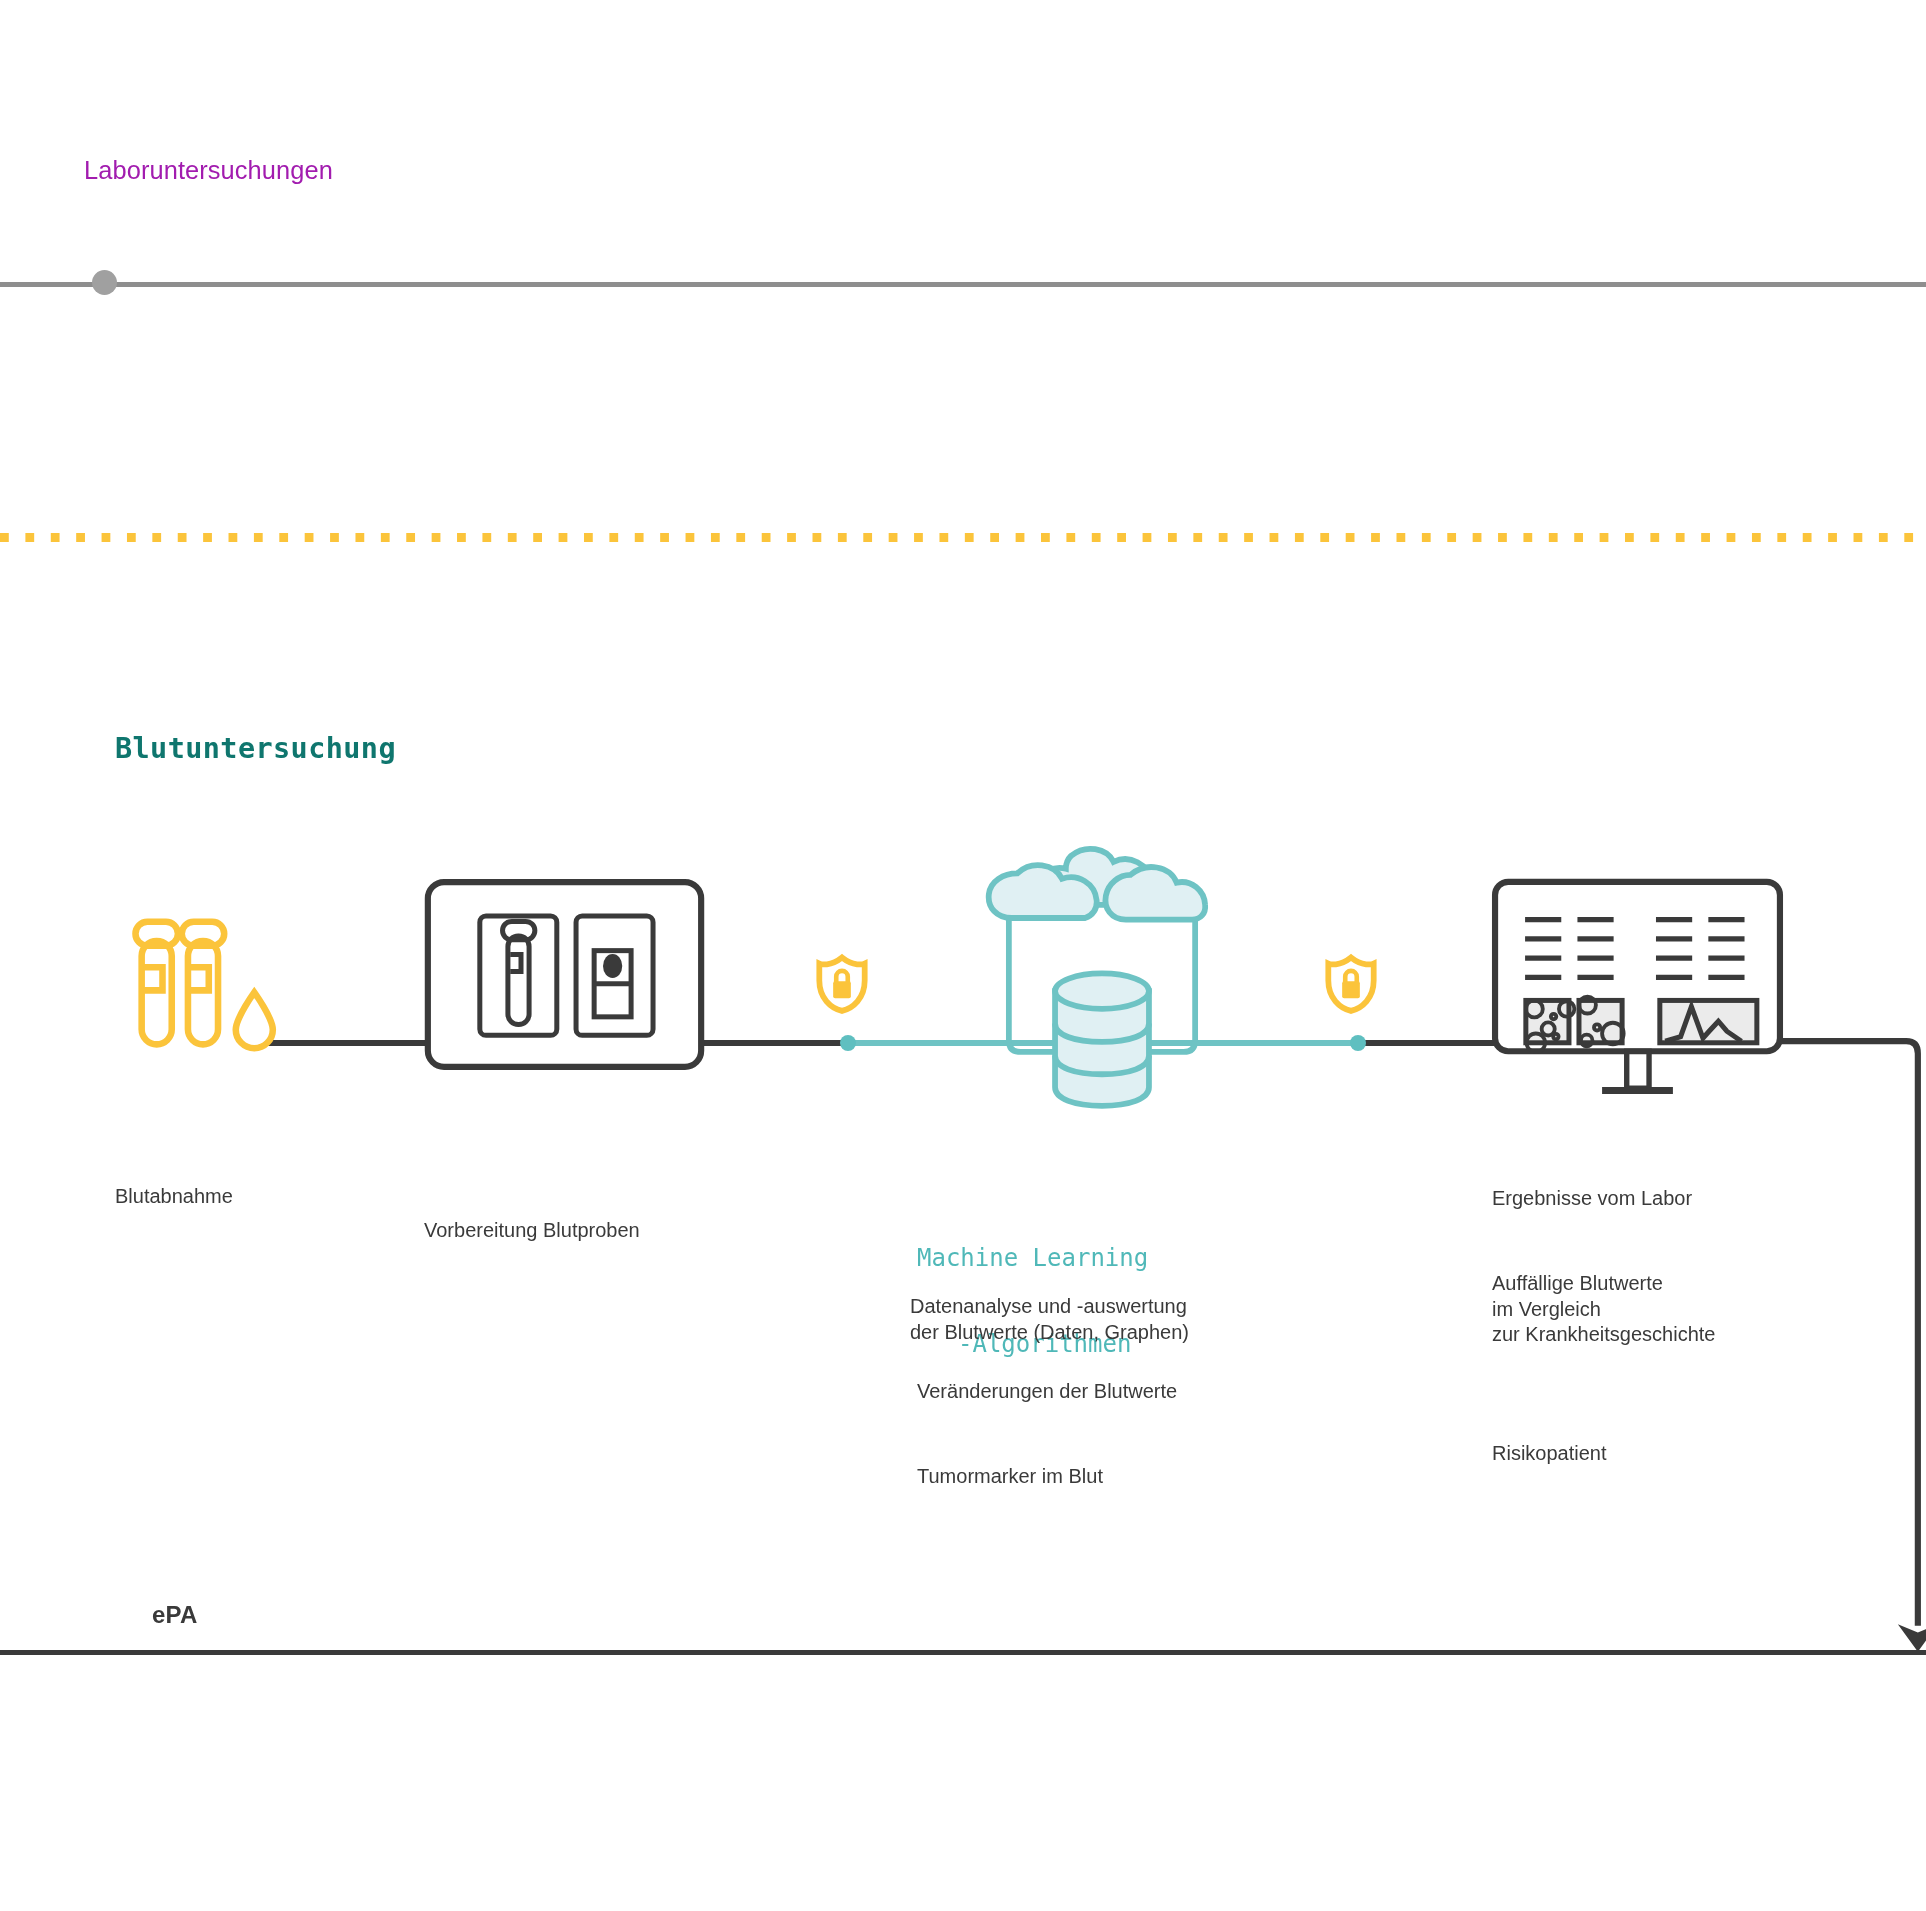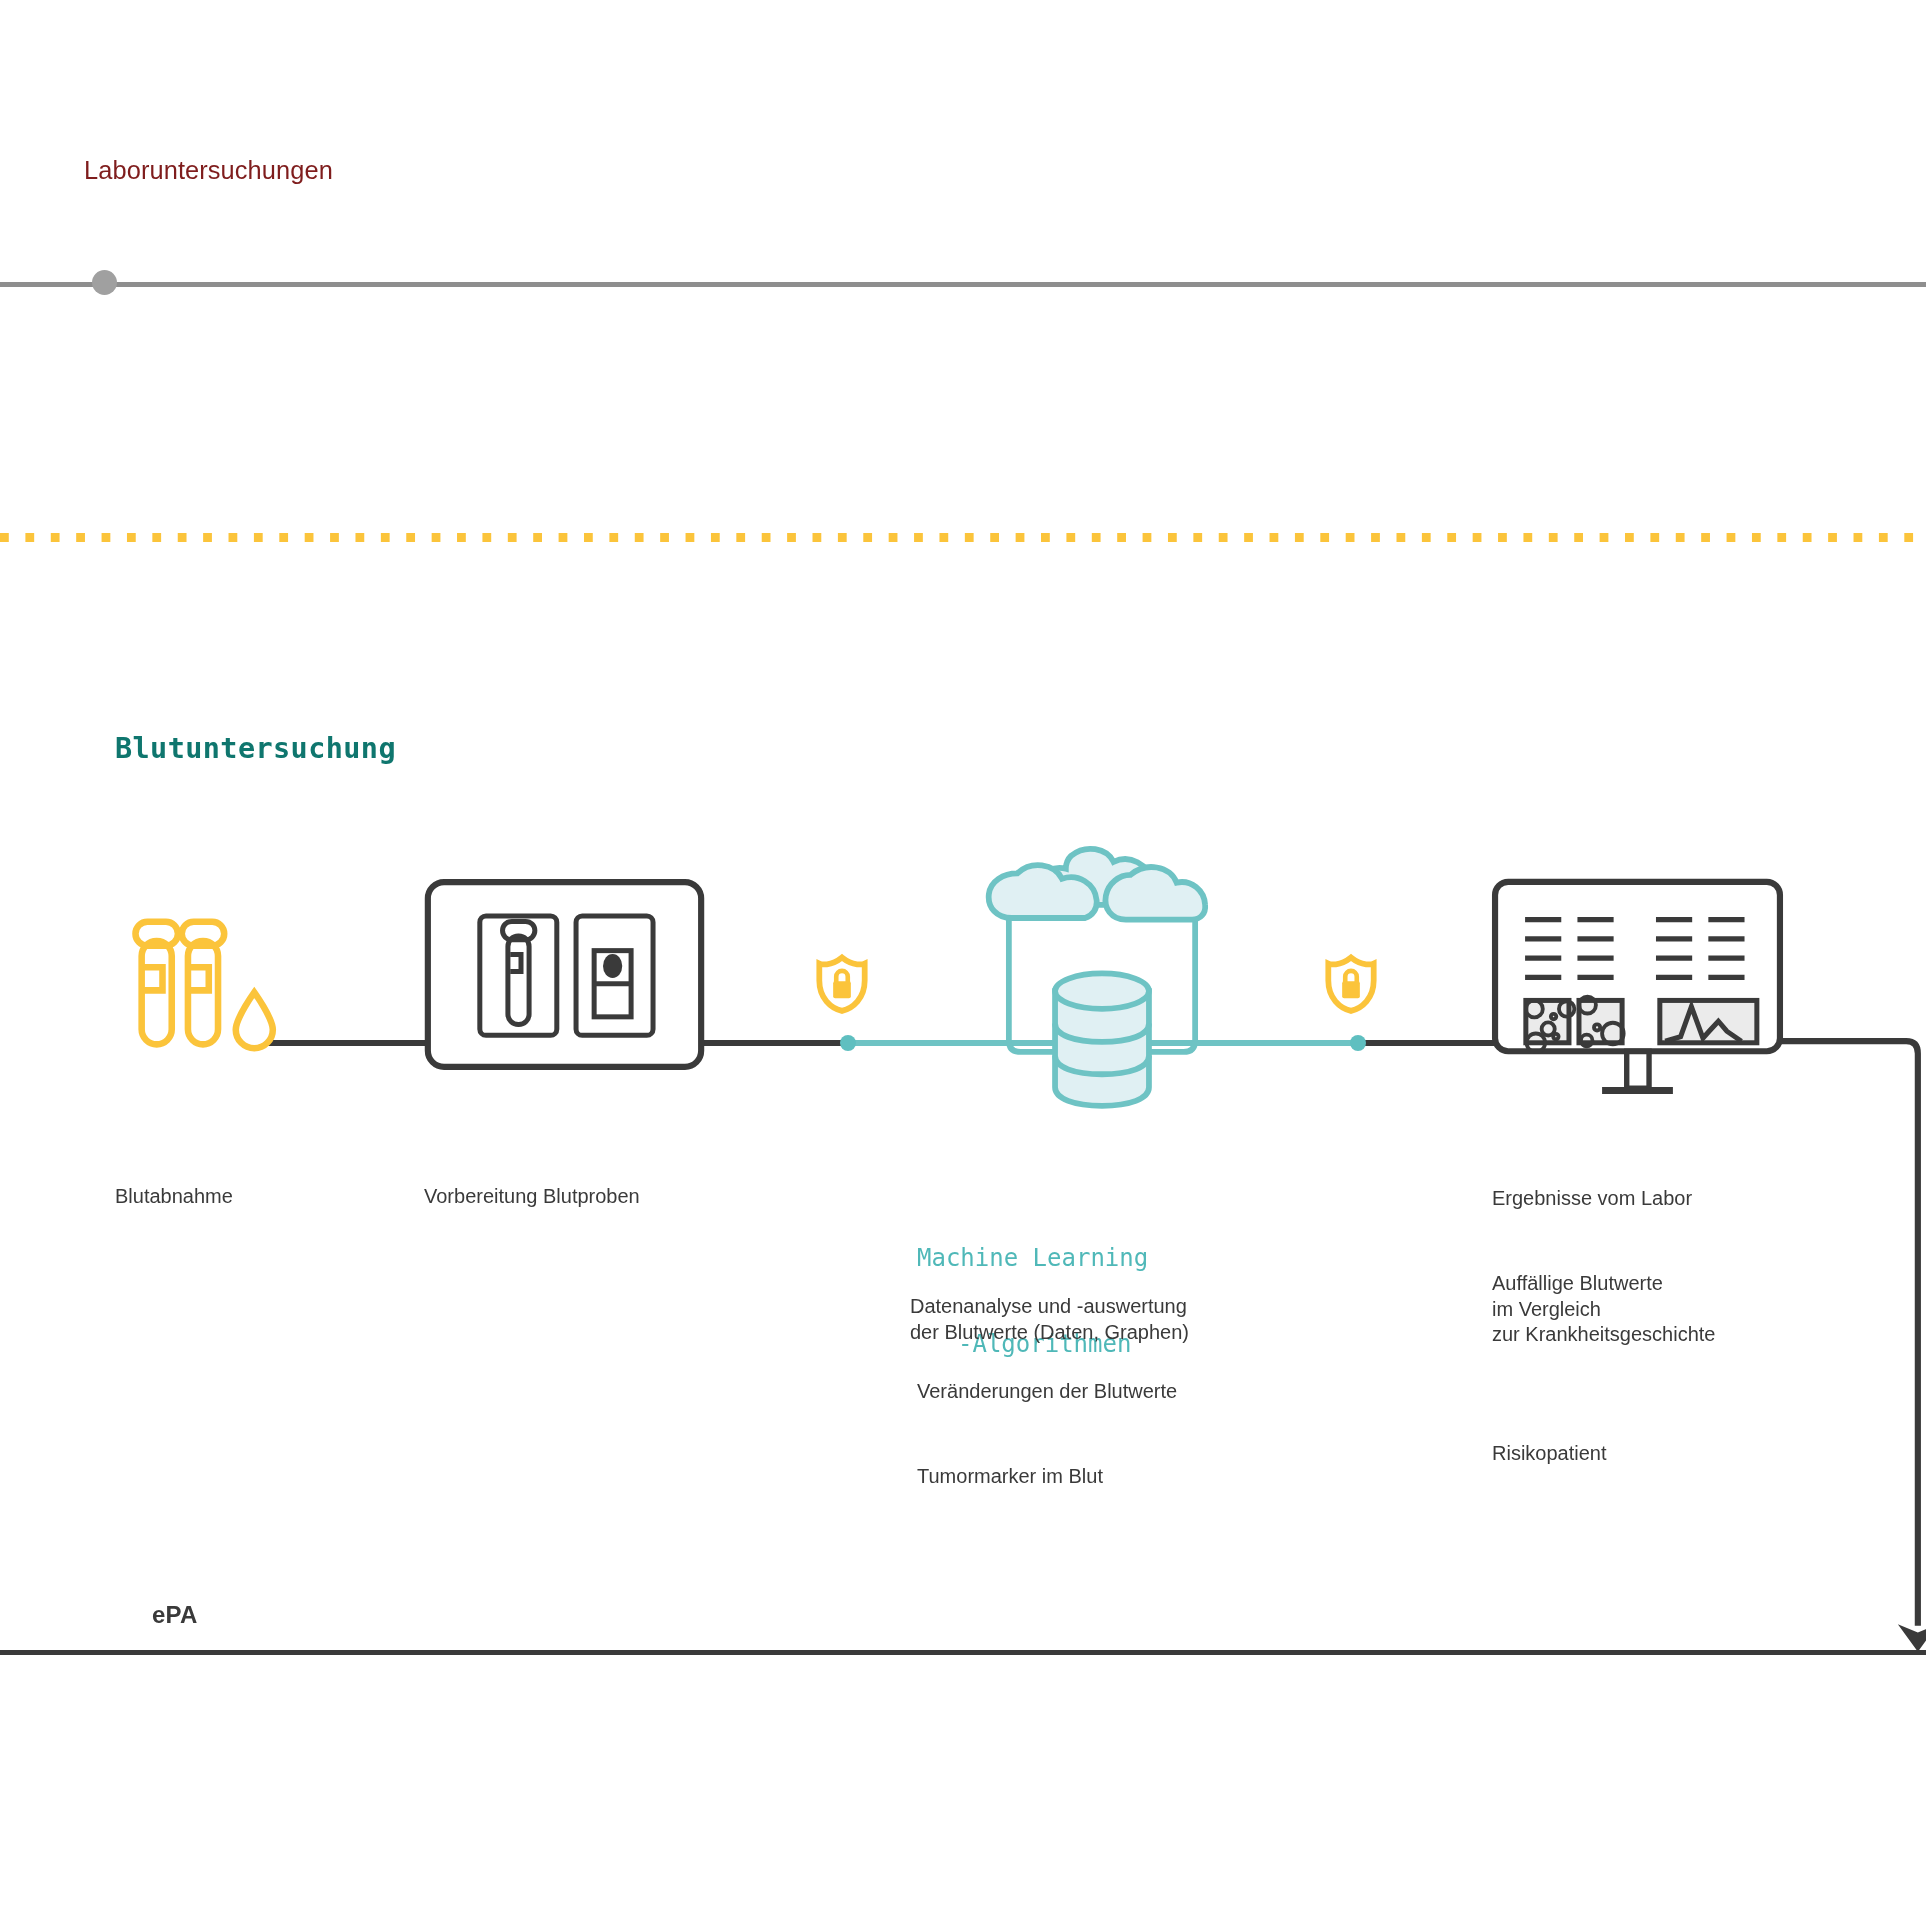--- a/index.html
+++ b/index.html
@@ -12,21 +12,21 @@
 
   
   #top-timeline-line{
     left:0;top:282px;width:2457px;height:5px;background:#8e8e8e;
   }
   #top-timeline-dot{
     left:92px;top:270px;width:25.4px;height:25.4px;border-radius:50%;
     background:#a0a0a0;
   }
   #lab-section-label{
-    left:84px;top:156px;font-size:25.4px;color:#7f1d1d;
+    left:84px;top:156px;font-size:25.4px;color:#a21caf;
     letter-spacing:0.1px;white-space:nowrap;
   }
 
   
   #dotted-separator{
     left:0;top:533px;width:2457px;height:8.5px;
     background-image:linear-gradient(to right,#FBC43B 0 8.5px,rgba(0,0,0,0) 8.5px 25.4px);
     background-size:25.4px 8.5px;background-repeat:repeat-x;
   }
 
@@ -197,21 +197,21 @@
 
   <rect x="438" y="318" width="252" height="110" fill="#ebebeb" stroke="#3a3a3a" stroke-width="13"></rect>
   <path d="M452,424 L492,412 L520,334 L550,416 L566,398 L590,372 L612,398 L650,424" fill="none" stroke="#3a3a3a" stroke-width="13"></path>
 
   <rect x="352" y="450" width="58" height="96" fill="none" stroke="#3a3a3a" stroke-width="14"></rect>
   <line x1="288" y1="552" x2="472" y2="552" stroke="#3a3a3a" stroke-width="18"></line>
 </svg>
 
 <div class="flow-label" style="left:115px;top:1186px;">Blutabnahme</div>
 
-<div class="flow-label" style="left:424px;top:1186px;">Vorbereitung Blutproben</div>
+<div class="flow-label" style="left:424px;top:1220px;">Vorbereitung Blutproben</div>
 
 <div class="ml-title" style="left:917px;top:1186px;width:428px;">
   <div style="text-align:left;">Machine Learning</div>
   <div style="text-align:left;padding-left:41px;">-Algorithmen</div>
 </div>
 
 <div class="body-text" style="left:910px;top:1294px;white-space:pre-line;"><span>Datenanalyse und -auswertung
 der Blutwerte (Daten, Graphen)</span></div>
 <div class="body-text" style="left:917px;top:1379px;white-space:pre-line;"><span>Veränderungen der Blutwerte</span></div>
 <div class="body-text" style="left:917px;top:1464px;white-space:pre-line;"><span>Tumormarker im Blut</span></div>

